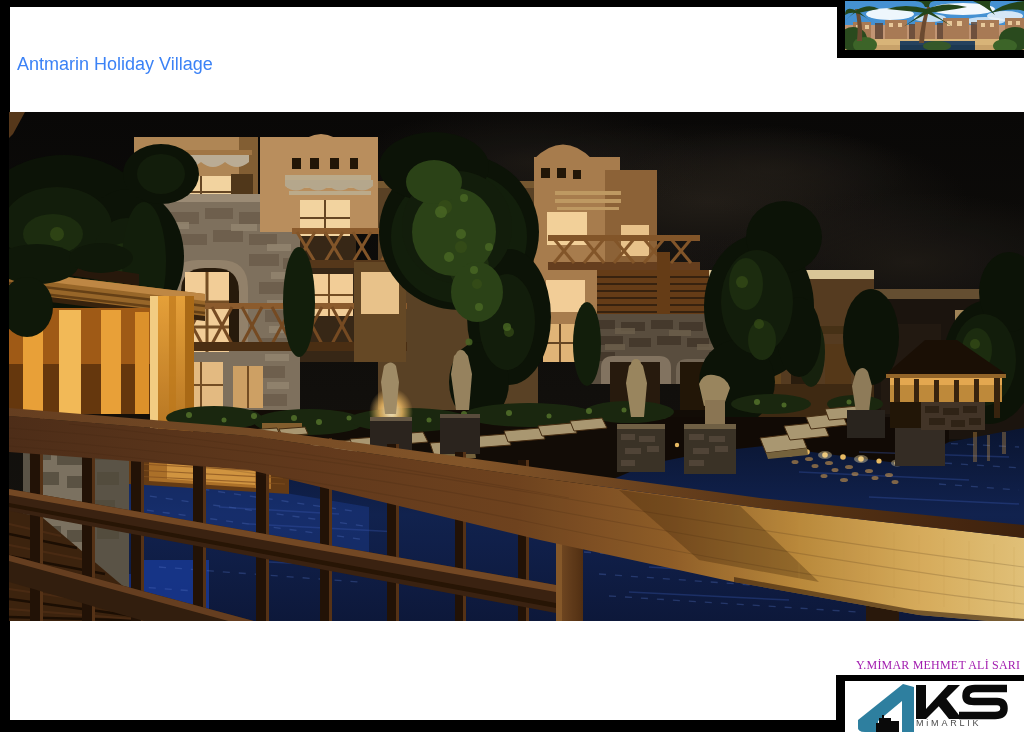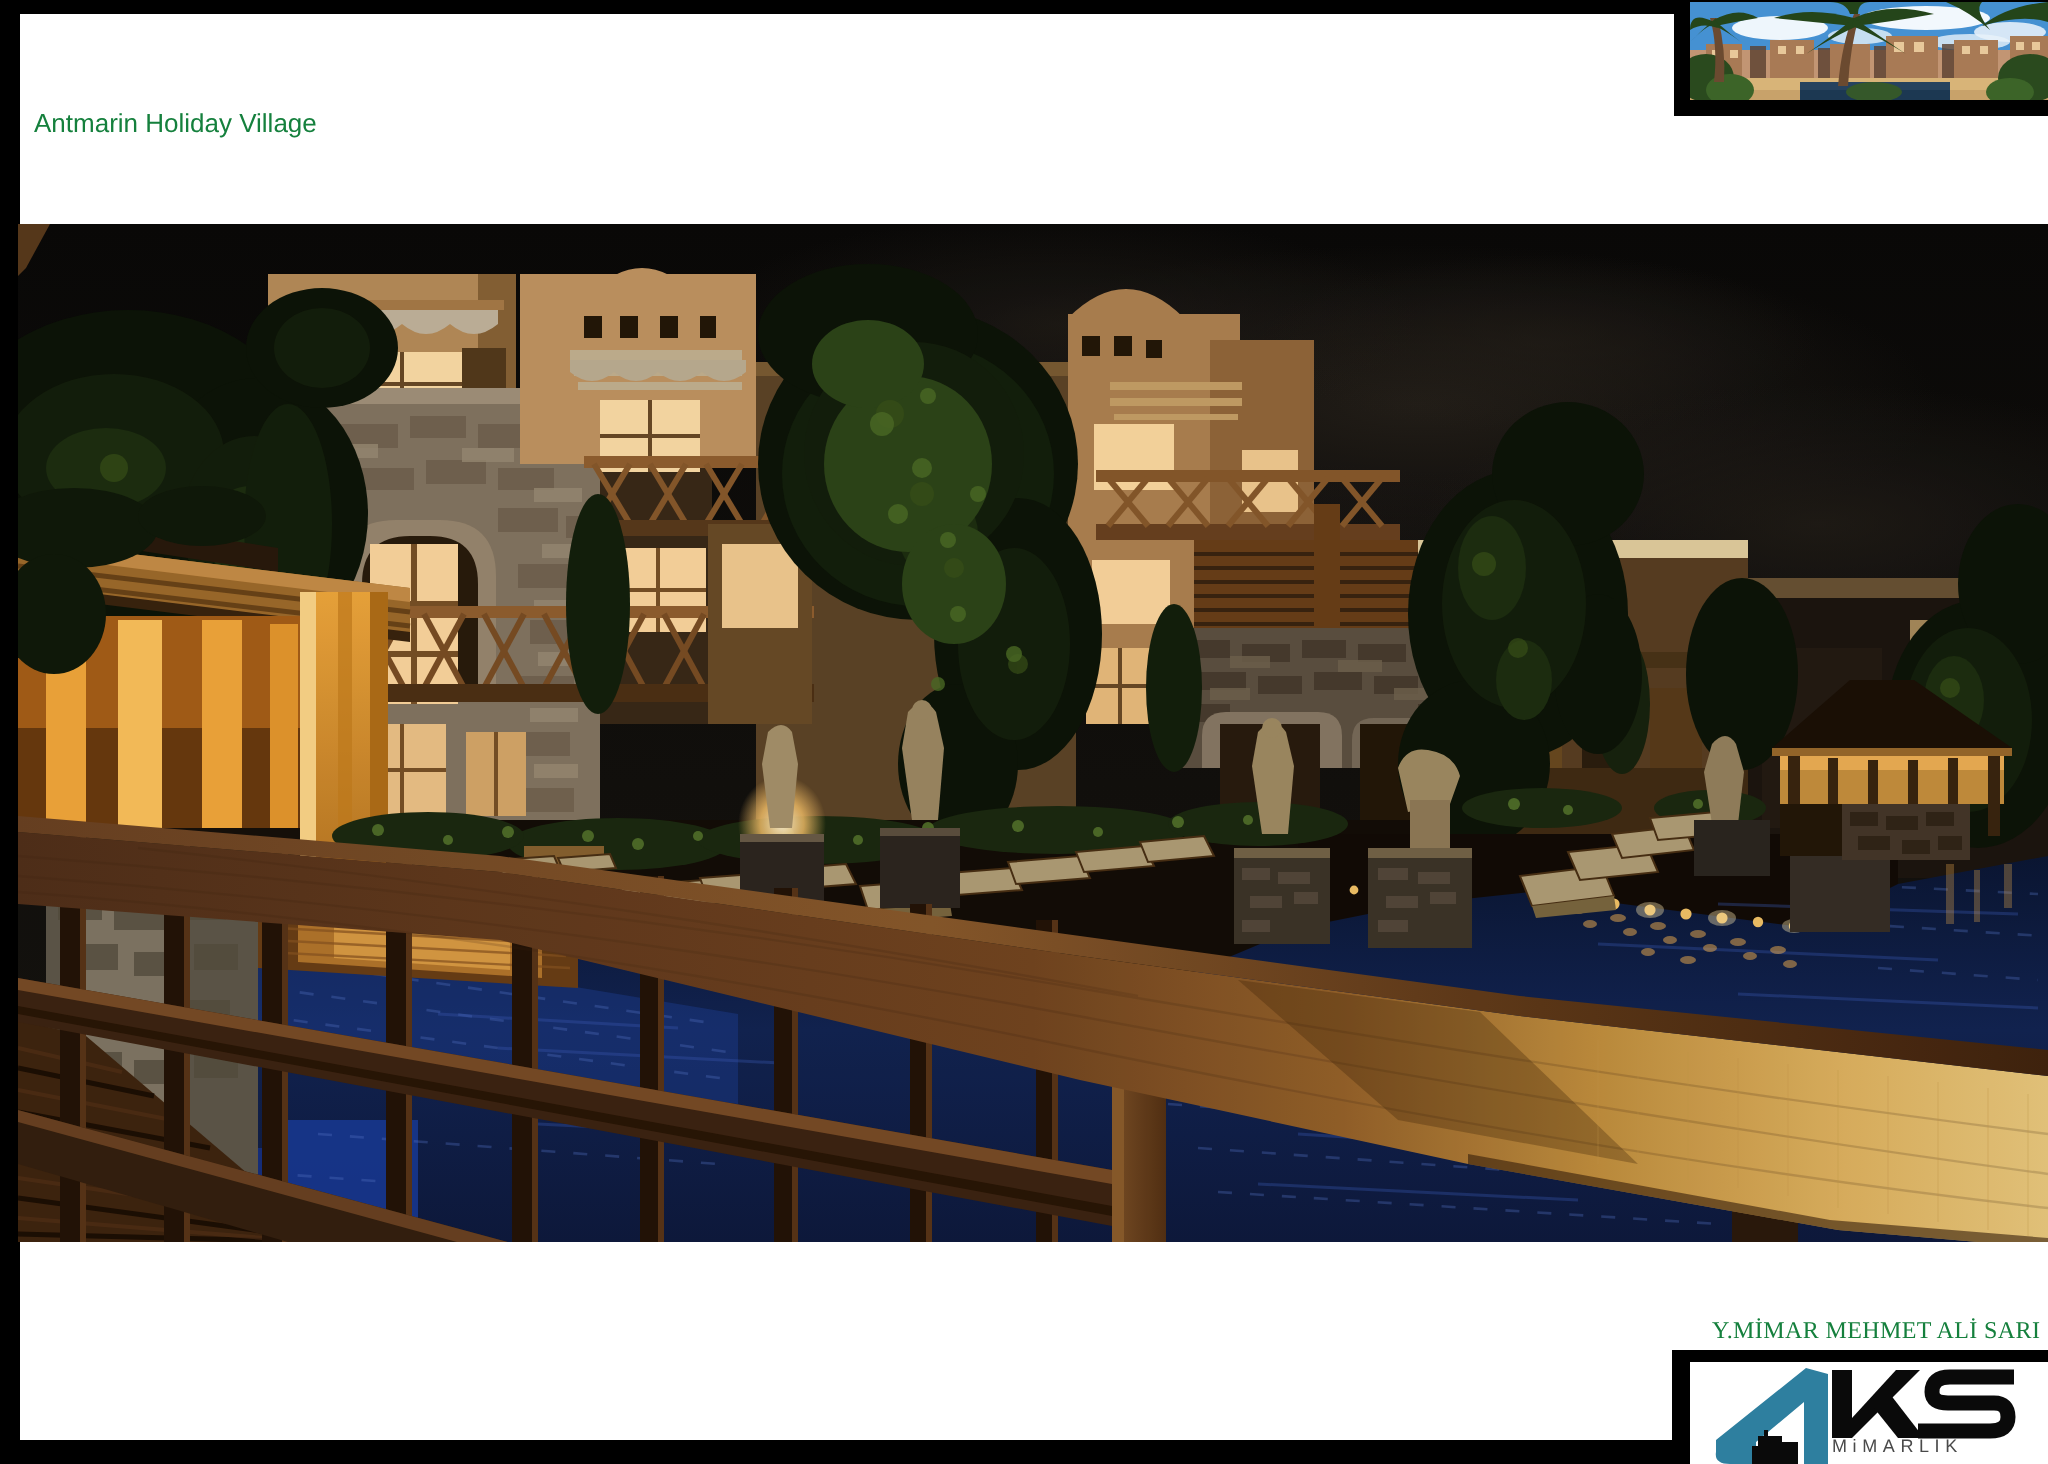--- a/index.html
+++ b/index.html
@@ -7,21 +7,21 @@
        font-family:"Liberation Sans",sans-serif;}
   .abs{position:absolute;}
 </style>
 </head>
 <body>
 
   <div class="abs" style="left:0;top:0;width:1024px;height:7px;background:#000;"></div>
   <div class="abs" style="left:0;top:0;width:10px;height:732px;background:#000;"></div>
   <div class="abs" style="left:0;top:720px;width:845px;height:12px;background:#000;"></div>
 
-  <div class="abs" style="left:17px;top:54px;font-size:13px;color:#15803d;letter-spacing:0px;">Antmarin Holiday Village</div>
+  <div class="abs" style="left:17px;top:54px;font-size:18px;color:#3b82f6;letter-spacing:0px;">Antmarin Holiday Village</div>
 
   <div class="abs" style="left:837px;top:0;width:187px;height:58px;background:#000;">
     <svg class="abs" style="left:8px;top:1px;" width="179" height="49" viewBox="0 0 179 49">
       <rect width="179" height="49" fill="#4591d2"></rect>
       <ellipse cx="45" cy="13" rx="24" ry="6" fill="#eef6fc"></ellipse>
       <ellipse cx="118" cy="8" rx="32" ry="6" fill="#f2f8fd"></ellipse>
       <ellipse cx="160" cy="15" rx="18" ry="5" fill="#e4f0f9" opacity="0.9"></ellipse>
       <ellipse cx="85" cy="17" rx="16" ry="4" fill="#dcebf7" opacity="0.85"></ellipse>
       <ellipse cx="140" cy="20" rx="20" ry="4" fill="#e8f2fa" opacity="0.8"></ellipse>
 
@@ -779,21 +779,21 @@
       <line x1="885" y1="420" x2="885" y2="486"></line>
       <line x1="910" y1="423" x2="910" y2="492"></line>
       <line x1="935" y1="426" x2="935" y2="495"></line>
       <line x1="960" y1="429" x2="960" y2="499"></line>
       <line x1="985" y1="432" x2="985" y2="503"></line>
       <line x1="1005" y1="435" x2="1005" y2="506"></line>
     </g>
     <rect width="1015" height="509" fill="#000000" opacity="0.05"></rect>
   </svg>
 
-  <div class="abs" style="left:856px;top:658px;font-family:'Liberation Serif',serif;font-size:12px;color:#15803d;white-space:nowrap;letter-spacing:0.2px;">Y.MİMAR MEHMET ALİ SARI</div>
+  <div class="abs" style="left:856px;top:658px;font-family:'Liberation Serif',serif;font-size:12px;color:#a21caf;white-space:nowrap;letter-spacing:0.2px;">Y.MİMAR MEHMET ALİ SARI</div>
 
   <div class="abs" style="left:836px;top:675px;width:188px;height:70px;background:#fff;">
     <svg width="188" height="57" viewBox="0 0 188 57">
       <rect x="0" y="0" width="188" height="6" fill="#000"></rect>
       <rect x="0" y="0" width="9" height="57" fill="#000"></rect>
 
       <path d="M22,51 Q21,57 29,57 L42,57 L42,46 L66,26 L66,57 L78,57 L78,12 L67,9 L22,45 Z" fill="#2e7f9f"></path>
 
       <path d="M40,57 L40,48 L43,48 L43,43 L46,43 L46,40 L48,40 L48,43 L55,43 L55,46 L63,46 L63,57 Z" fill="#0a0a0a"></path>
 

